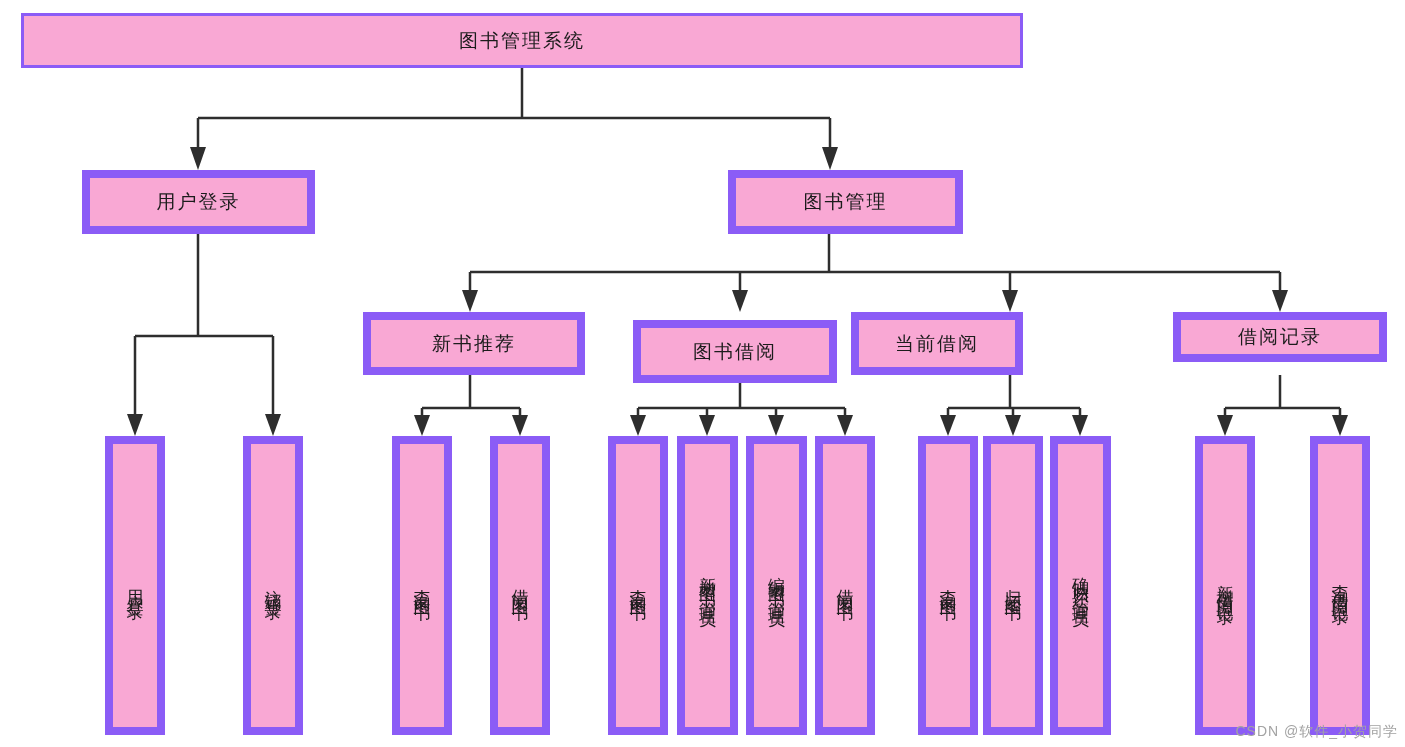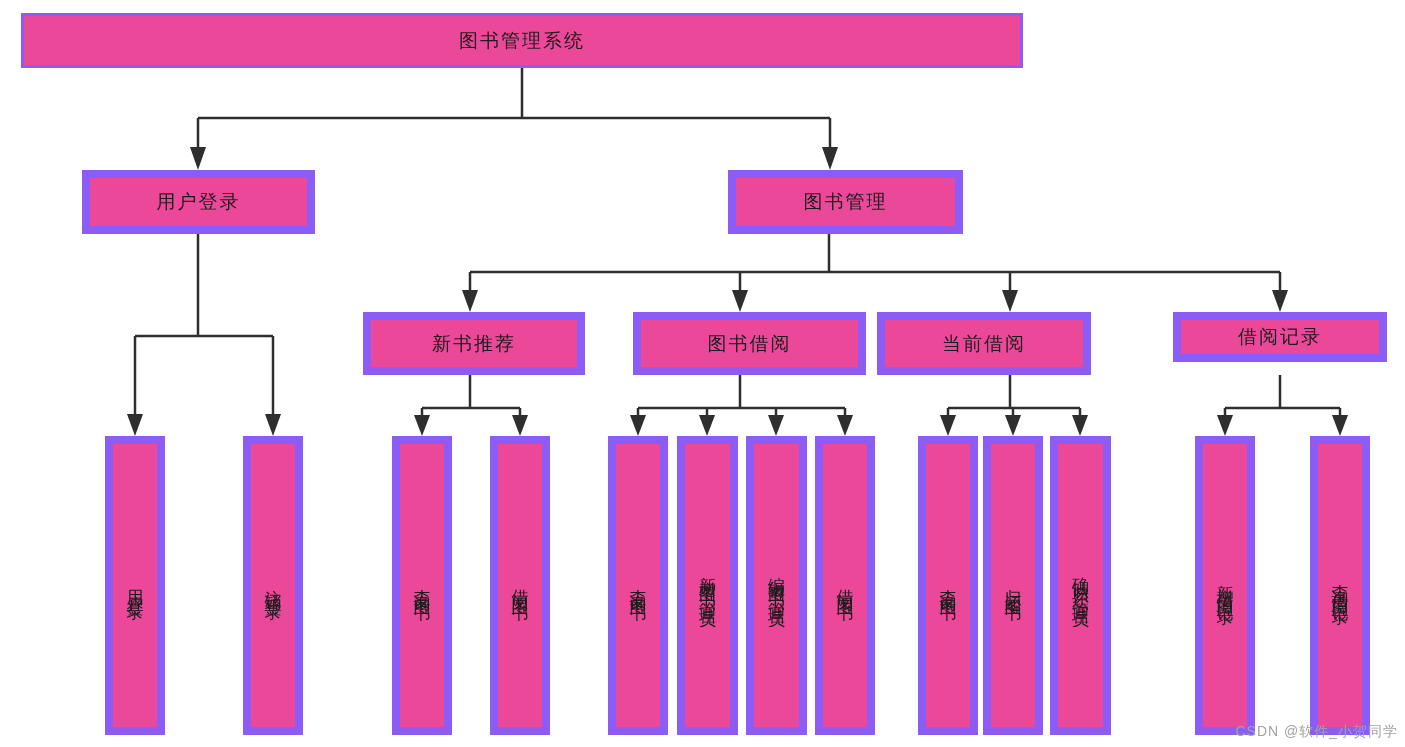--- a/index.html
+++ b/index.html
@@ -12,21 +12,21 @@
     overflow: hidden;
   }
   #connectors {
     position: absolute;
     left: 0; top: 0;
     width: 1405px; height: 747px;
   }
   .box {
     position: absolute;
     box-sizing: border-box;
-    background: #ec4899;
+    background: #f9a8d4;
     border: 8px solid #8b5cf6;
     display: flex;
     align-items: center;
     justify-content: center;
     color: #1c1c1c;
   }
   .box.lvl {
     font-size: 19px;
     letter-spacing: 2px;
   }
@@ -105,22 +105,22 @@
       <polygon points="1332,415 1348,415 1340,436"></polygon>
     </g>
   </svg>
 
   <div class="box root" style="left:21px; top:13px; width:1002px; height:55px;">图书管理系统</div>
 
   <div class="box lvl" style="left:82px; top:170px; width:233px; height:64px;">用户登录</div>
   <div class="box lvl" style="left:728px; top:170px; width:235px; height:64px;">图书管理</div>
 
   <div class="box lvl" style="left:363px; top:312px; width:222px; height:63px;">新书推荐</div>
-  <div class="box lvl" style="left:633px; top:312px; width:233px; height:63px;">图书借阅</div>
-  <div class="box lvl" style="left:877px; top:312px; width:214px; height:63px;">当前借阅</div>
+  <div class="box lvl" style="left:633px; top:320px; width:204px; height:63px;">图书借阅</div>
+  <div class="box lvl" style="left:851px; top:312px; width:172px; height:63px;">当前借阅</div>
   <div class="box lvl" style="left:1173px; top:312px; width:214px; height:50px;">借阅记录</div>
 
   <div class="box leaf" style="left:105px; top:436px; width:60px; height:299px;">
     <span>用户登录</span>
   </div>
   <div class="box leaf" style="left:243px; top:436px; width:60px; height:299px;">
     <span>注销登录</span>
   </div>
 
   <div class="box leaf" style="left:392px; top:436px; width:60px; height:299px;">

